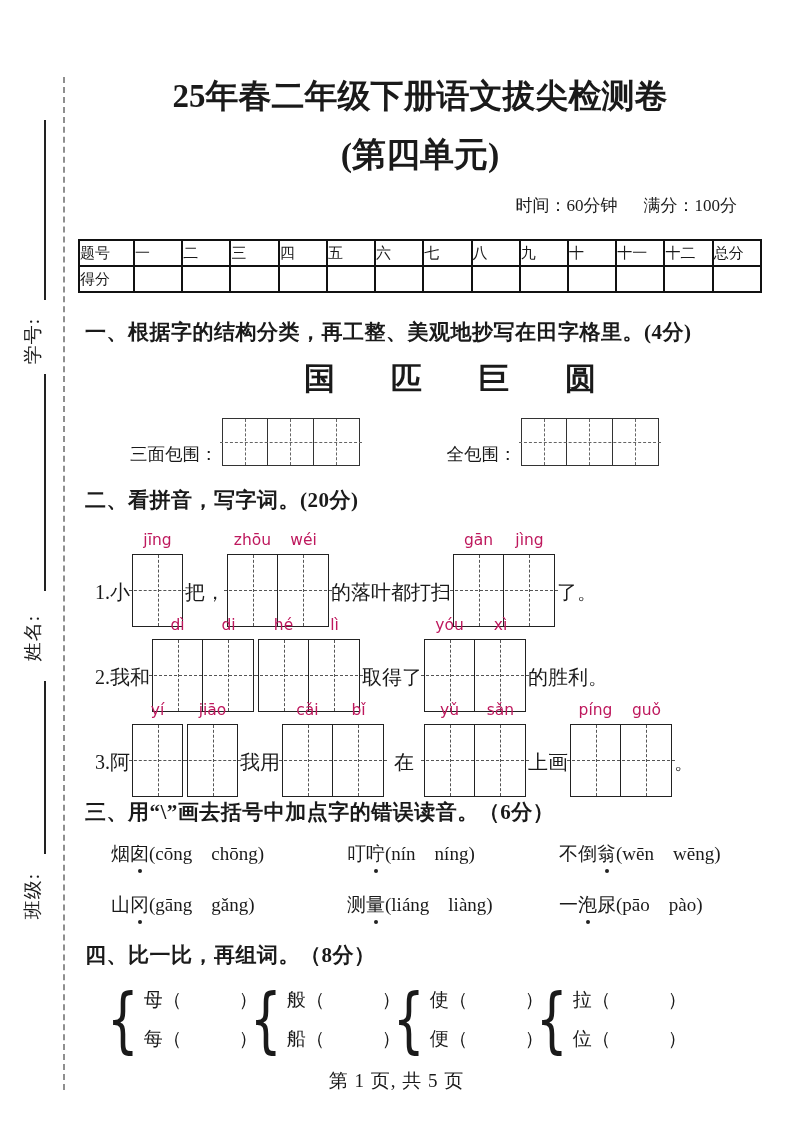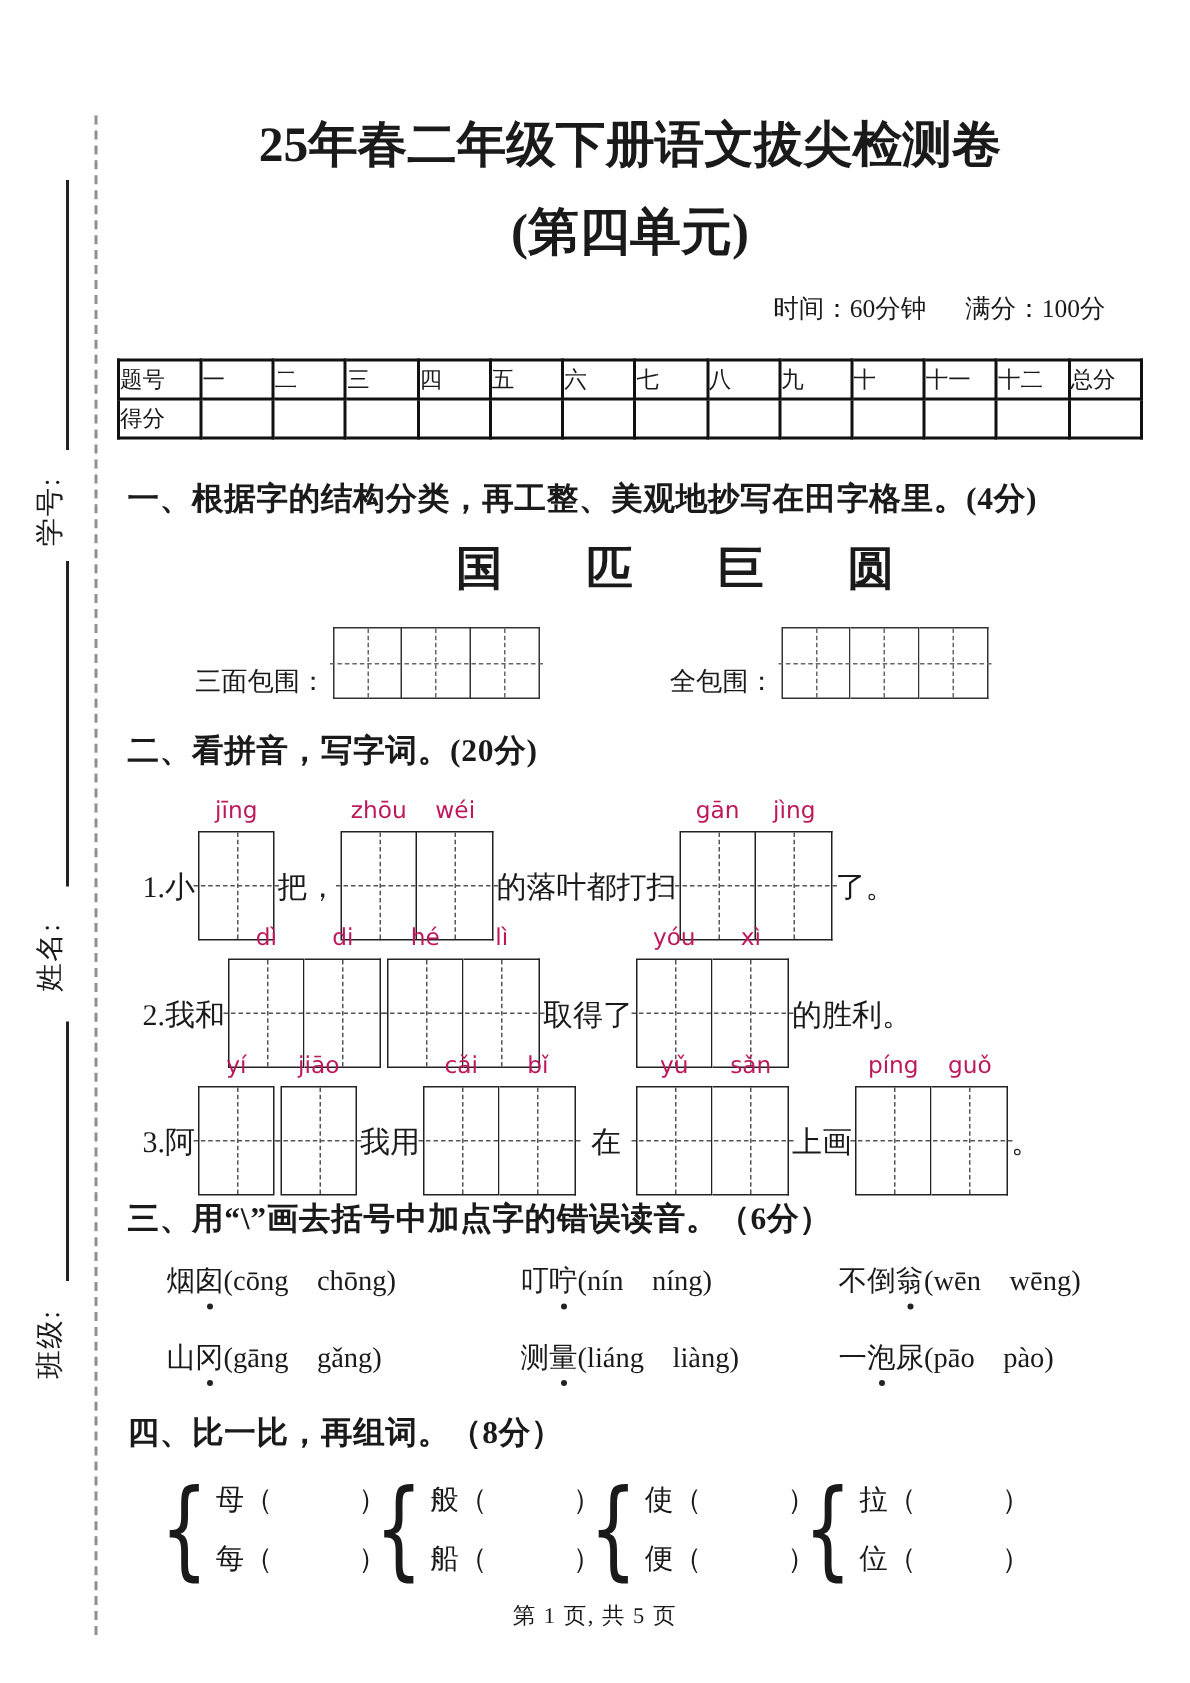--- a/index.html
+++ b/index.html
@@ -73,21 +73,21 @@
   .s4row { position:absolute; left:100px; top:983px; display:flex; }
   .pair { display:flex; align-items:center; width:143px; }
   .brace { font-size:72px; line-height:72px; font-weight:400;
            font-family:"DejaVu Sans", sans-serif; transform:scaleX(0.7);
            margin-right:-2px; }
   .pair-col { display:flex; flex-direction:column; gap:13px; font-size:19px; }
   .pair-row { white-space:pre; }
 
   
   .footer { position:absolute; left:0; top:1068px; width:793px; text-align:center;
-            font-size:15px; letter-spacing:1px; }
+            font-size:19px; letter-spacing:1px; }
 </style>
 </head>
 <body>
 
 <div class="page">
 
   <div class="seal-line"></div>
   <div class="side-blank" style="top:120px;height:180px;"></div>
   <div class="side-label" style="top:341px;">学号:</div>
   <div class="side-blank" style="top:374px;height:217px;"></div>

